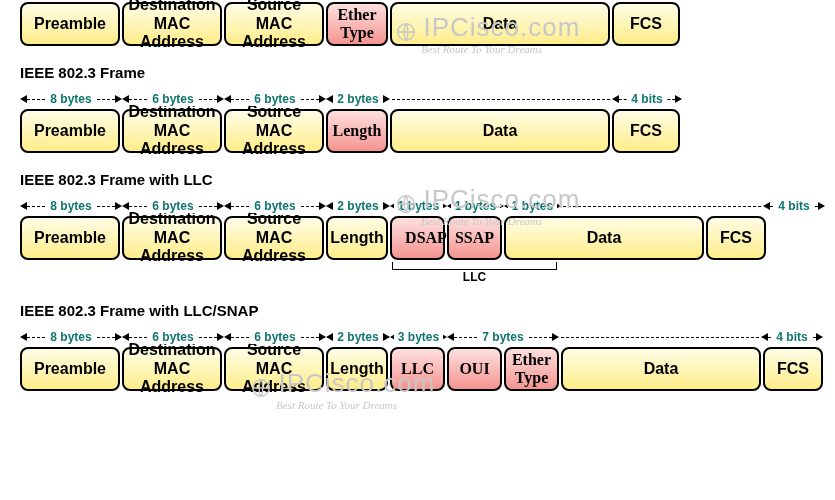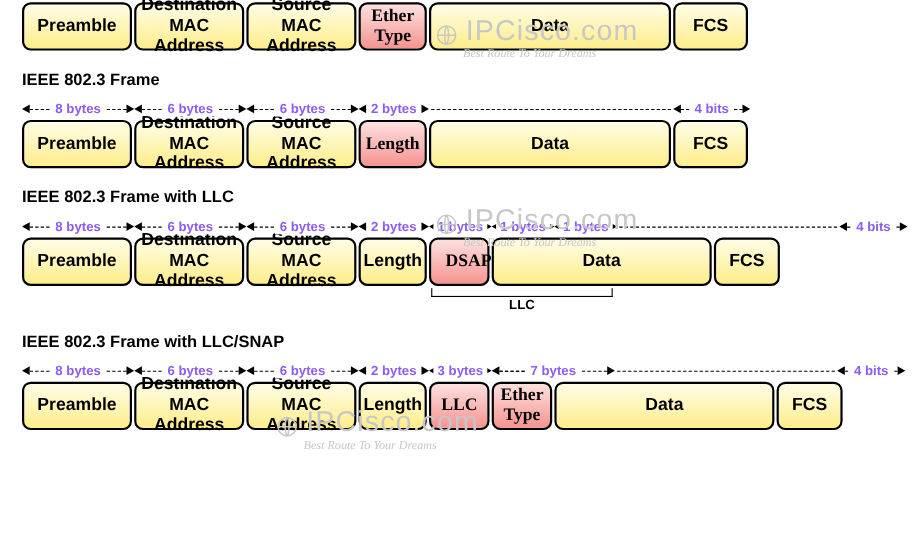--- a/index.html
+++ b/index.html
@@ -6,21 +6,21 @@
 body {
   font-family: Arial, Helvetica, sans-serif;
   background: #fff;
   width: 835px;
   height: 500px;
   overflow: hidden;
   position: relative;
 }
 .frame-section { margin-bottom: 18px; padding-left: 20px; padding-right: 10px; }
 .frame-title { font-size: 15px; font-weight: bold; color: #000; margin-bottom: 8px; }
-.size-row { display: flex; font-size: 12px; font-weight: bold; color: #8b5cf6; height: 20px; }
+.size-row { display: flex; font-size: 12px; font-weight: bold; color: #0f766e; height: 20px; }
 .size-cell {
   text-align: center;
   position: relative;
   display: flex;
   align-items: center;
   justify-content: center;
 }
 .size-cell::before {
   content: '';
   position: absolute;
@@ -232,20 +232,23 @@
         <div class="field" style="width: 100px;">
           <span style="white-space: pre-line;">Source
 MAC Address</span>
         </div>
         <div class="field" style="width: 62px;">
           <span style="white-space: pre-line;">Length</span>
         </div>
         <div class="field red" style="width: 55px;">
           <span style="white-space: pre-line; padding-left: 17px;">DSAP</span>
         </div>
+        <div class="field red" style="width: 55px;">
+          <span style="white-space: pre-line;">SSAP</span>
+        </div>
         <div class="field" style="width: 200px;">
           <span style="white-space: pre-line;">Data</span>
         </div>
         <div class="field" style="width: 60px;">
           <span style="white-space: pre-line;">FCS</span>
         </div>
       </div>
       <div class="brace-row">
         <div style="width: 370px;"></div>
         <div class="brace-cell" style="width: 169px;">
@@ -305,20 +308,23 @@
         </div>
         <div class="field" style="width: 100px;">
           <span style="white-space: pre-line;">Source
 MAC Address</span>
         </div>
         <div class="field" style="width: 62px;">
           <span style="white-space: pre-line;">Length</span>
         </div>
         <div class="field red" style="width: 55px;">
           <span style="white-space: pre-line;">LLC</span>
+        </div>
+        <div class="field red" style="width: 55px;">
+          <span style="white-space: pre-line;">OUI</span>
         </div>
         <div class="field red" style="width: 55px;">
           <span style="white-space: pre-line;">Ether
 Type</span>
         </div>
         <div class="field" style="width: 200px;">
           <span style="white-space: pre-line;">Data</span>
         </div>
         <div class="field" style="width: 60px;">
           <span style="white-space: pre-line;">FCS</span>

